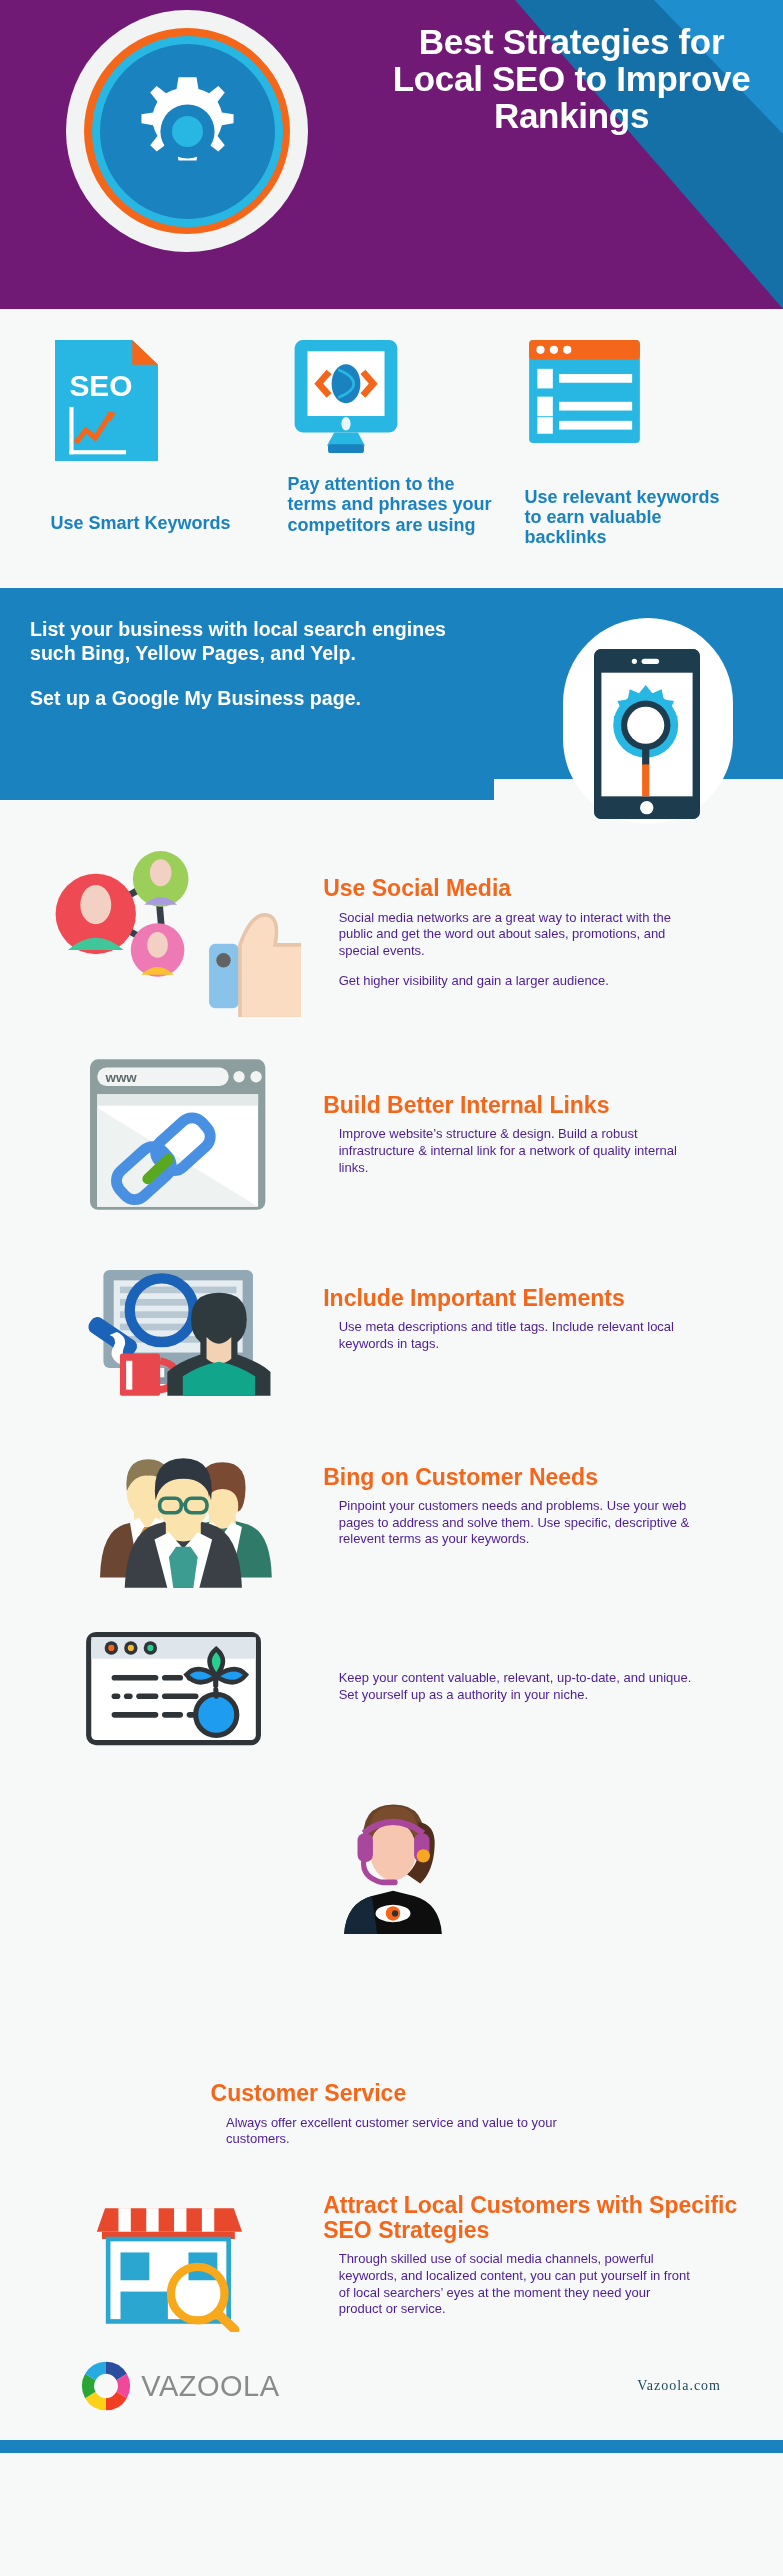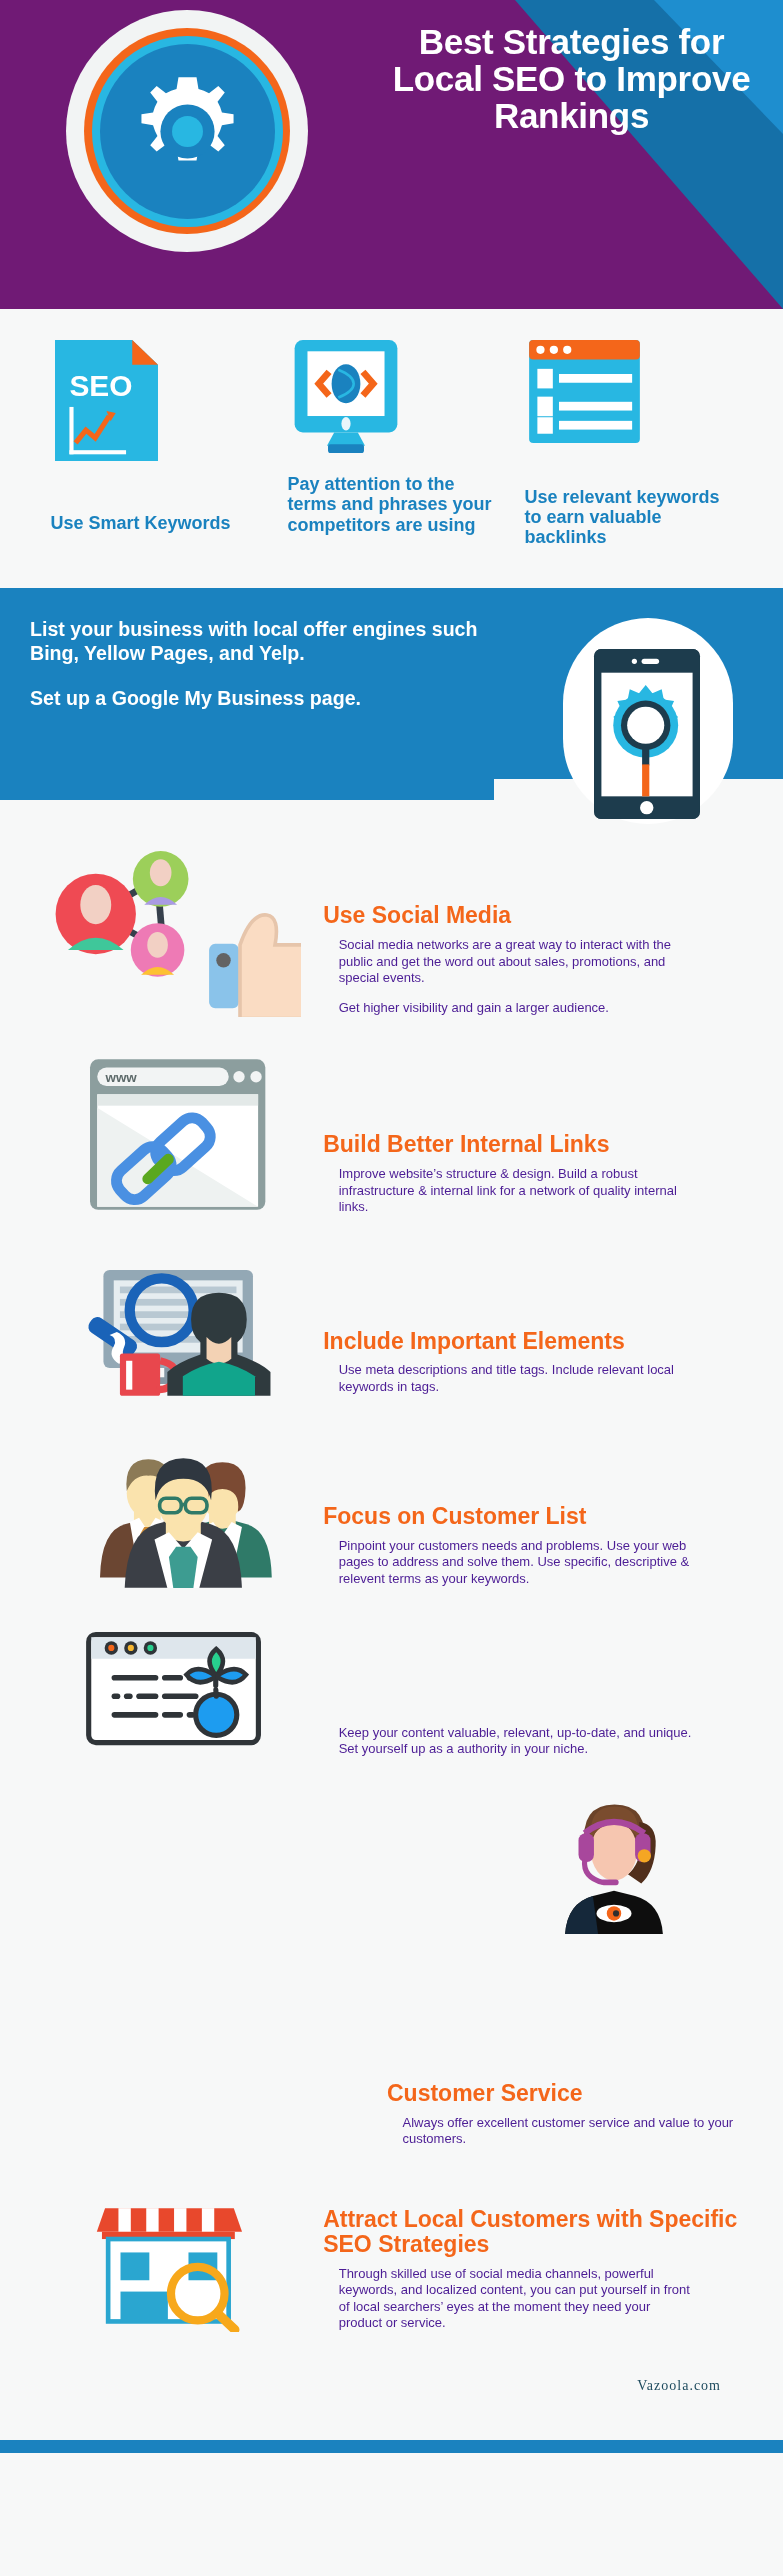--- a/index.html
+++ b/index.html
@@ -131,21 +131,21 @@
     width: 106px; height: 170px;
     background: #1d3c4d;
     border-radius: 7.2px;
     z-index: 3;
   }
 
   
   .strategies { padding: 10.3px 0 0 0; background: #f7f8f8; }
   .srow {
     display: flex;
-    align-items: flex-end;
+    align-items: center;
     padding: 0 25px 0 27px;
     position: relative;
   }
   .sart {
     width: 289px;
     flex: 0 0 289px;
     display: flex;
     align-items: flex-start;
     justify-content: center;
     padding-top: 3.1px;
@@ -273,21 +273,21 @@
       <div class="tip-caption">Use relevant keywords to earn valuable backlinks</div>
     </div>
 
   </div>
 
   <div class="banner-wrap">
     <div class="banner-bar"></div>
     <div class="banner-notch"></div>
 
     <div class="banner-text">
-      <p>List your business with local offer engines such Bing, Yellow Pages, and Yelp.</p>
+      <p>List your business with local search engines such Bing, Yellow Pages, and Yelp.</p>
       <p>Set up a Google My Business page.</p>
     </div>
 
     <div class="phone-oval"></div>
     <div class="phone-body">
       <svg width="106" height="170" viewBox="0 0 205 330">
         <rect x="0" y="0" width="205" height="330" rx="14" fill="#1d3c4d"></rect>
         <circle cx="78" cy="24" r="5" fill="#ffffff"></circle>
         <rect x="92" y="19" width="34" height="10" rx="5" fill="#ffffff"></rect>
         <rect x="14" y="46" width="177" height="240" fill="#ffffff"></rect>
@@ -418,21 +418,21 @@
           <g fill="none" stroke="#2f7a68" stroke-width="7">
             <rect x="186" y="146" width="42" height="28" rx="12"></rect>
             <rect x="236" y="146" width="42" height="28" rx="12"></rect>
             <line x1="228" y1="158" x2="236" y2="158"></line>
           </g>
           <path d="M204 212 l28 32 28 -32 l28 14 -28 106 h-56 l-28 -106 z" fill="#ffffff"></path>
           <path d="M218 240 l28 0 14 20 -14 100 h-28 l-14 -100 z" fill="#3d9c91"></path>
         </svg>
       </div>
       <div class="stext">
-        <div class="sheading">Focus on Customer List</div>
+        <div class="sheading">Bing on Customer Needs</div>
         <div class="sbody">
           <p>Pinpoint your customers needs and problems. Use your web pages to address and solve them. Use specific, descriptive &amp; relevent terms as your keywords.</p>
         </div>
       </div>
     </div>
 
     <div class="srow" style="margin-top:23px;">
       <div class="sart">
         <svg width="216" height="144" viewBox="0 0 420 280">
           <rect x="48" y="40" width="330" height="210" rx="14" fill="#ffffff" stroke="#2f3438" stroke-width="10"></rect>
@@ -520,18 +520,31 @@
         <div class="sheading">Attract Local Customers with Specific SEO Strategies</div>
         <div class="sbody">
           <p>Through skilled use of social media channels, powerful keywords, and localized content, you can put yourself in front of local searchers’ eyes at the moment they need your product or service.</p>
         </div>
       </div>
     </div>
 
   </div>
 
   <div class="footer">
+    <div class="brand">
+      <svg width="58" height="58" viewBox="0 0 100 100">
+        <g transform="translate(50,50)">
+          <path d="M0 -42 A42 42 0 0 1 36 -21 L18 -10 A21 21 0 0 0 0 -21 Z" fill="#2b4f9e"></path>
+          <path d="M36 -21 A42 42 0 0 1 36 21 L18 10 A21 21 0 0 0 18 -10 Z" fill="#f0499a"></path>
+          <path d="M36 21 A42 42 0 0 1 0 42 L0 21 A21 21 0 0 0 18 10 Z" fill="#ef3e23"></path>
+          <path d="M0 42 A42 42 0 0 1 -36 21 L-18 10 A21 21 0 0 0 0 21 Z" fill="#fcd116"></path>
+          <path d="M-36 21 A42 42 0 0 1 -36 -21 L-18 -10 A21 21 0 0 0 -18 10 Z" fill="#2aa636"></path>
+          <path d="M-36 -21 A42 42 0 0 1 0 -42 L0 -21 A21 21 0 0 0 -18 -10 Z" fill="#27a9e1"></path>
+        </g>
+      </svg>
+      <span class="brand-word">VAZOOLA</span>
+    </div>
     <span class="footer-url">Vazoola.com</span>
   </div>
   <div class="footer-bar"></div>
 
 </div>
 
 
 </body></html>

